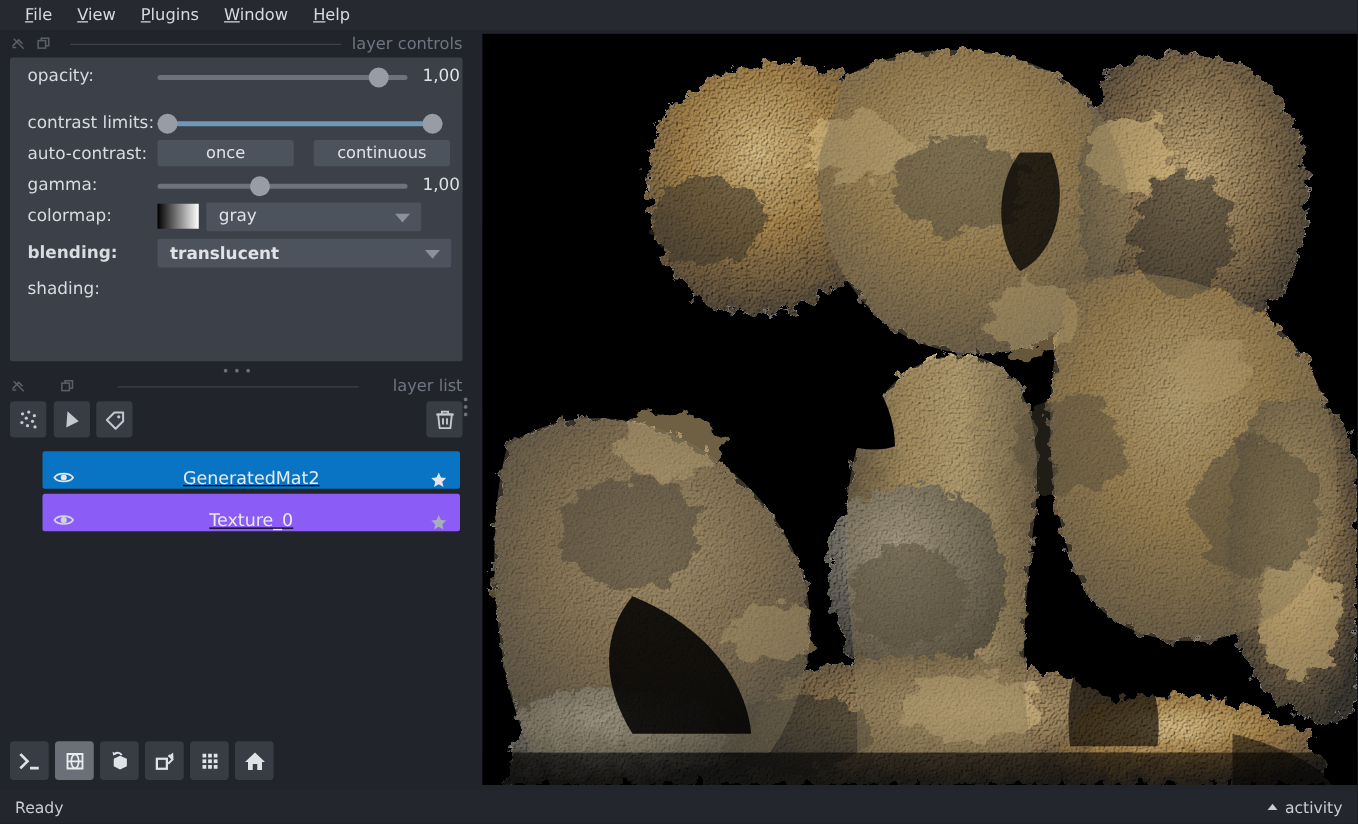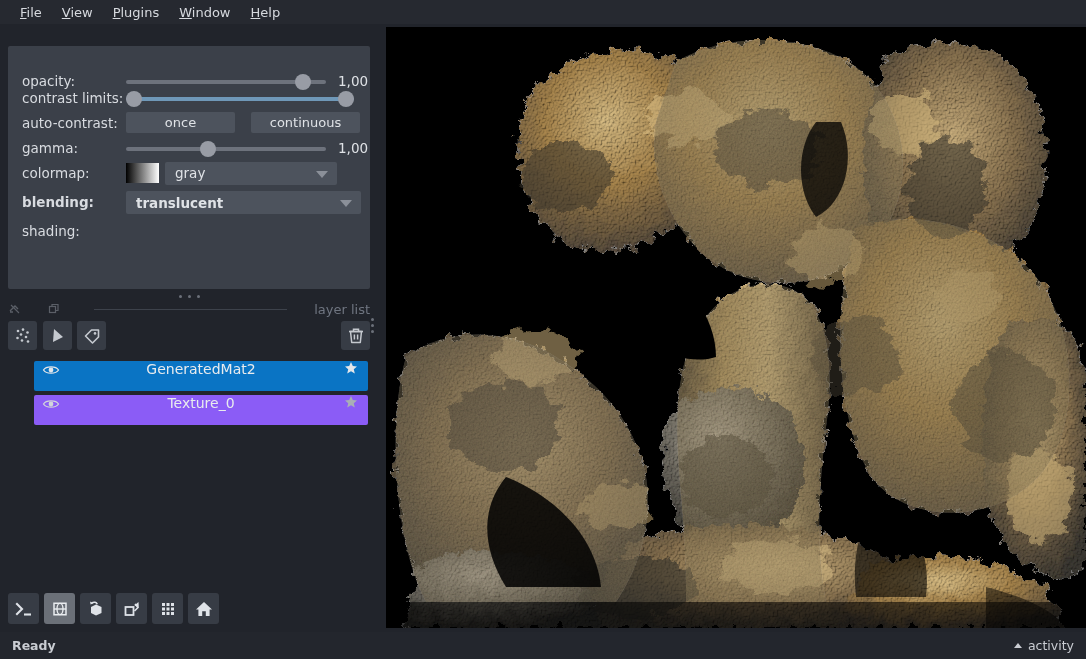--- a/index.html
+++ b/index.html
@@ -180,22 +180,23 @@
   .ovf-dots i {
     width: 3px; height: 3px; border-radius: 50%;
     background: #6b7079; display: block;
   }
 
   .layer-row {
     position: absolute;
     left: 34px;
     width: 334px; height: 30px;
     border-radius: 2px;
-    display: flex; align-items: flex-start;
+    display: flex; align-items: flex-end;
     box-sizing: border-box;
+    text-decoration: underline;
   }
   .layer-row.selected { background: #0a74c4; }
   .layer-row.normal   { background: #8b5cf6; }
   .eye { width: 34px; display: flex; align-items: center; justify-content: center; }
   .layer-name {
     flex: 1 1 auto;
     text-align: center;
     color: #e8ebee;
     font-size: 14px;
     white-space: nowrap;
@@ -234,21 +235,21 @@
   
   .statusbar {
     position: absolute;
     left: 0; top: 632px;
     width: 1086px; height: 27px;
     background: #23262d;
     display: flex; align-items: center;
     box-sizing: border-box;
     padding: 0 12px;
   }
-  .status-text { color: #c9ccd2; font-size: 12.5px; font-weight: bold; }
+  .status-text { color: #c9ccd2; font-size: 12.5px; }
   .activity {
     margin-left: auto;
     color: #c9ccd2; font-size: 12.5px;
     display: flex; align-items: center; gap: 6px;
   }
   .act-caret {
     width: 0; height: 0;
     border-left: 4px solid transparent;
     border-right: 4px solid transparent;
     border-bottom: 5px solid #c9ccd2;
@@ -260,24 +261,40 @@
 <div id="app">
 
   <div class="menubar">
     <div class="menu-item"><span class="mnem">F</span><span>ile</span></div>
     <div class="menu-item"><span class="mnem">V</span><span>iew</span></div>
     <div class="menu-item"><span class="mnem">P</span><span>lugins</span></div>
     <div class="menu-item"><span class="mnem">W</span><span>indow</span></div>
     <div class="menu-item"><span class="mnem">H</span><span>elp</span></div>
   </div>
 
+  <div class="dock-title" style="top:26px; width:362px;">
+    <div class="dock-btn">
+      <svg width="12" height="12" viewBox="0 0 12 12">
+          <path d="M1 8 L6 3 L9 6 M1 9 L4 9" stroke="#8b9099" stroke-width="1.3" fill="none"></path>
+          <path d="M2 2 L10 10" stroke="#8b9099" stroke-width="1.1"></path>
+        </svg>
+    </div>
+    <div class="dock-btn">
+      <svg width="12" height="12" viewBox="0 0 12 12">
+          <rect x="1.5" y="3.5" width="6" height="6" stroke="#8b9099" stroke-width="1.2" fill="none"></rect>
+          <path d="M4 3.5 L4 1.5 L10 1.5 L10 7.5 L7.5 7.5" stroke="#8b9099" stroke-width="1.2" fill="none"></path>
+        </svg>
+    </div>
+    <div class="dock-line"></div>
+    <div class="dock-label">layer controls</div>
+  </div>
 
   <div class="controls-panel">
 
-    <div class="ctrl-row" style="top:24px;">
+    <div class="ctrl-row" style="top:4px;">
       <div class="ctrl-label">opacity:</div>
       <div class="ctrl-field">
         <div class="slider-wrap" style="width:200px;">
           <div class="track" style="width:200px;"></div>
           <div class="knob" id="opacity-knob" style="left: 169.28px;"></div>
         </div>
       </div>
       <div class="val">1,00</div>
     </div>
 

